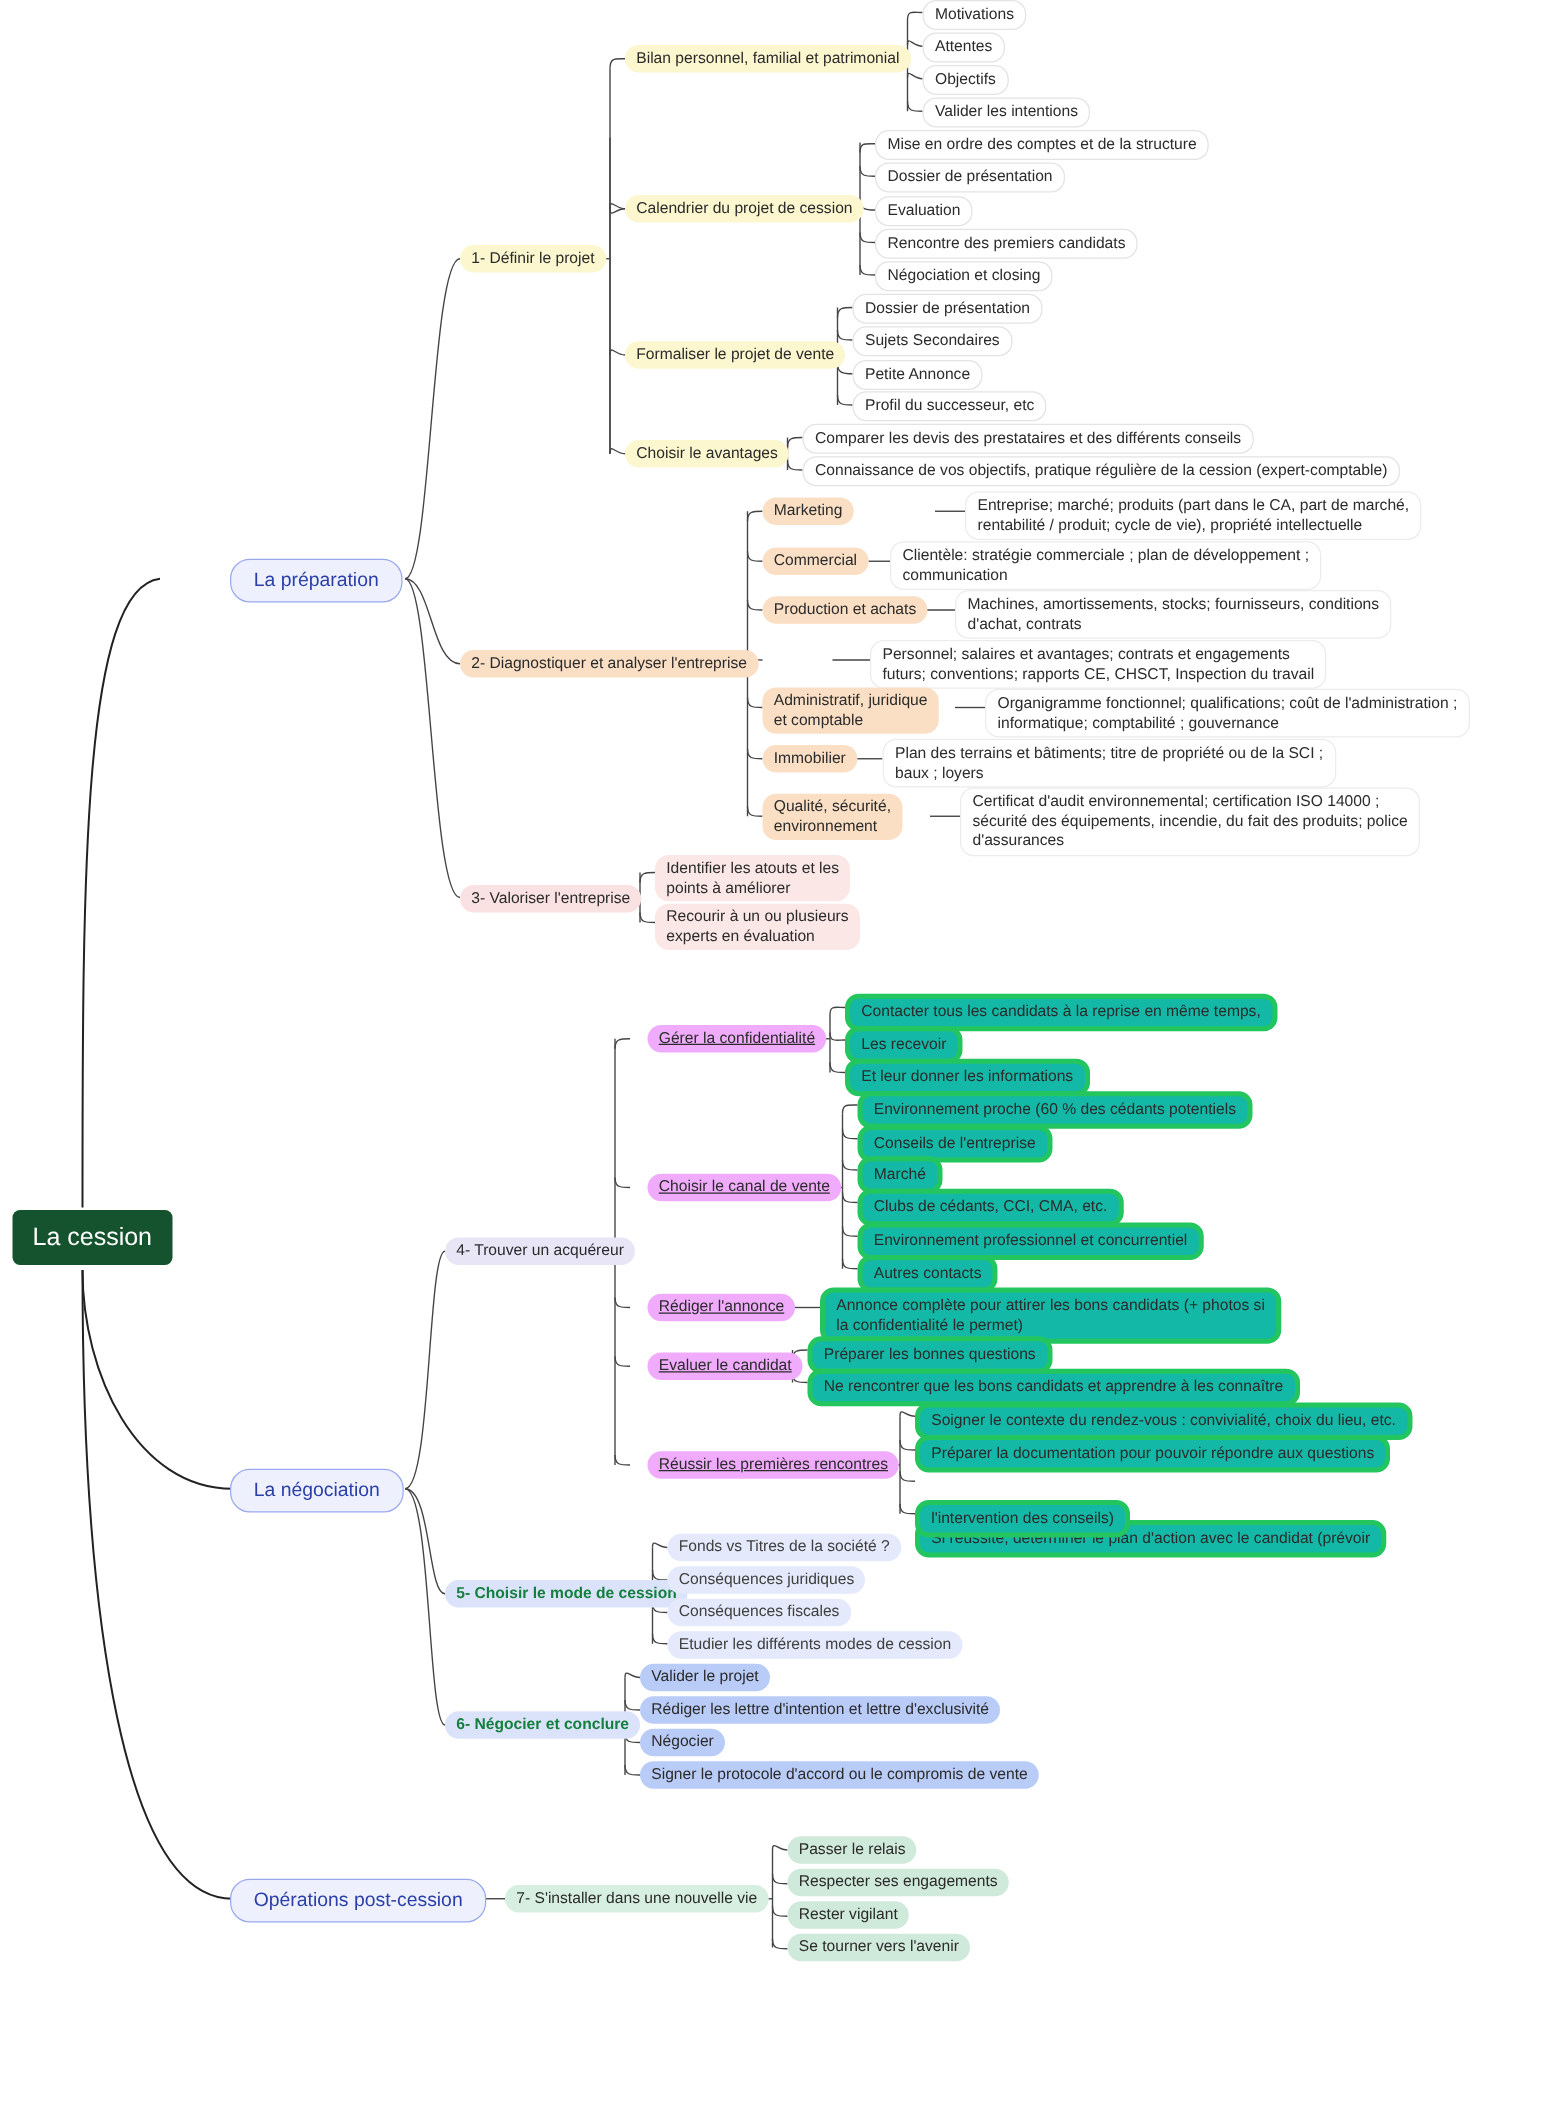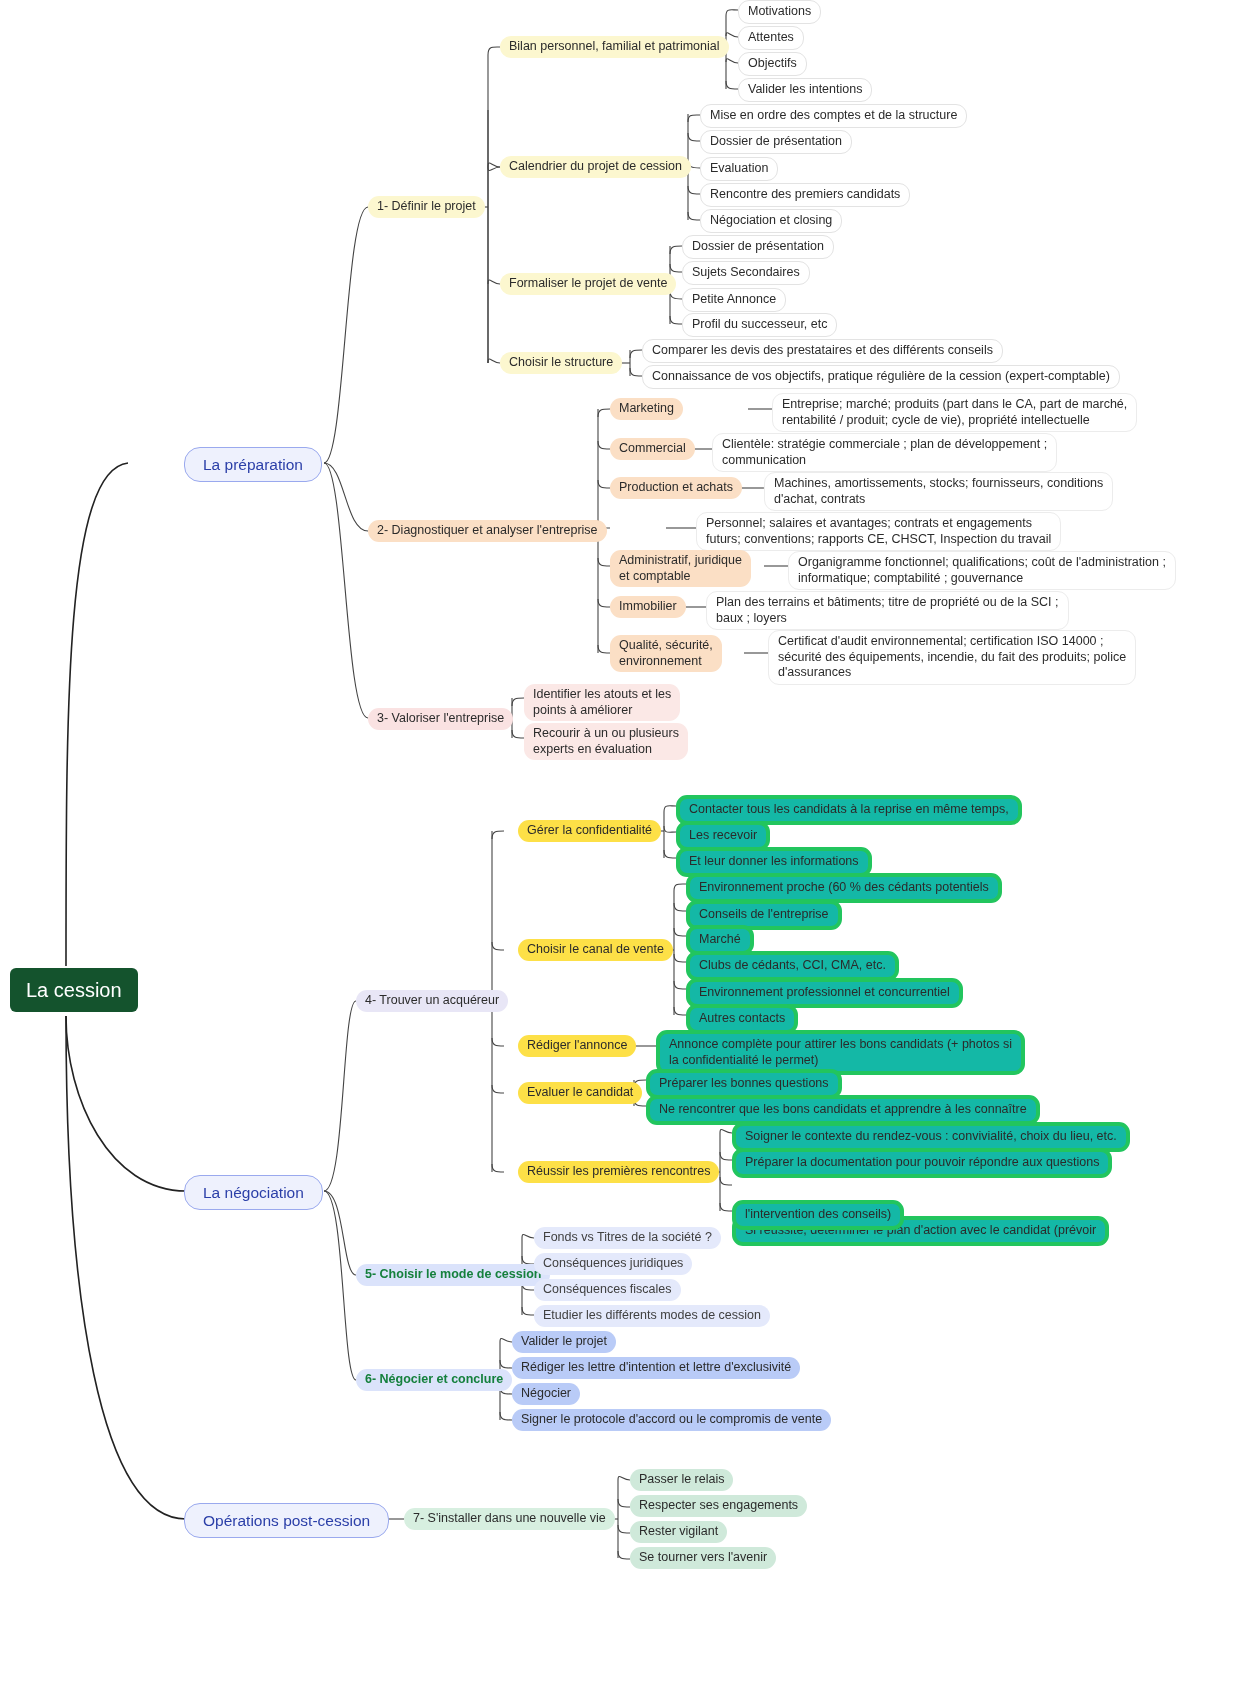--- a/index.html
+++ b/index.html
@@ -55,21 +55,21 @@
   
   .yellow-main{background:#fcf7cf;color:#2b2b2b;}
   .yellow-leaf{background:#ffffff;border:1px solid #e3e3e3;color:#2b2b2b;}
   .orange-main{background:#fbdfc5;color:#2b2b2b;}
   .orange-leaf{background:#ffffff;border:1px solid #ececec;color:#2b2b2b;}
   .pink-main{background:#fae2e2;color:#2b2b2b;}
   .pink-leaf{background:#fbe8e6;color:#2b2b2b;}
 
   
   .lav-main{background:#e8e6f6;color:#2b2b2b;}
-  .lav-sub{background:#fde047;color:#2b2b2b;}
+  .lav-sub{background:#f0abfc;color:#2b2b2b;text-decoration:underline;}
   .lav-leaf{background:#14b8a6;border:4px solid #22c55e;color:#2b2b2b;}
   .blue-soft{background:#e4e9fb;color:#404040;}
   .blue-mid{background:#b9cbf7;color:#2b2b2b;}
   .blue-hub{background:#dbe3fb;color:#15803d;font-weight:bold;}
 
   
   .green-main{background:#d7efe0;color:#2b2b2b;}
   .green-leaf{background:#cfe9da;color:#2b2b2b;}
 </style>
 </head>
@@ -236,21 +236,21 @@
   <div class="node yellow-leaf" style="left:700px;top:157px;">Evaluation</div>
   <div class="node yellow-leaf" style="left:700px;top:183px;">Rencontre des premiers candidats</div>
   <div class="node yellow-leaf" style="left:700px;top:209px;">Négociation et closing</div>
 
   <div class="node yellow-main" style="left:500px;top:273px;">Formaliser le projet de vente</div>
   <div class="node yellow-leaf" style="left:682px;top:235px;">Dossier de présentation</div>
   <div class="node yellow-leaf" style="left:682px;top:261px;">Sujets Secondaires</div>
   <div class="node yellow-leaf" style="left:682px;top:288px;">Petite Annonce</div>
   <div class="node yellow-leaf" style="left:682px;top:313px;">Profil du successeur, etc</div>
 
-  <div class="node yellow-main" style="left:500px;top:352px;">Choisir le structure</div>
+  <div class="node yellow-main" style="left:500px;top:352px;">Choisir le avantages</div>
   <div class="node yellow-leaf" style="left:642px;top:339px;">Comparer les devis des prestataires et des différents conseils</div>
   <div class="node yellow-leaf" style="left:642px;top:365px;">Connaissance de vos objectifs, pratique régulière de la cession (expert-comptable)</div>
 
   <div class="node orange-main" style="left:368px;top:520px;">2- Diagnostiquer et analyser l'entreprise</div>
 
   <div class="node orange-main" style="left:610px;top:398px;">Marketing</div>
   <div class="node orange-leaf" style="left:772px;top:393px;">Entreprise; marché; produits (part dans le CA, part de marché,
 rentabilité / produit; cycle de vie), propriété intellectuelle</div>
 
   <div class="node orange-main" style="left:610px;top:438px;">Commercial</div>

